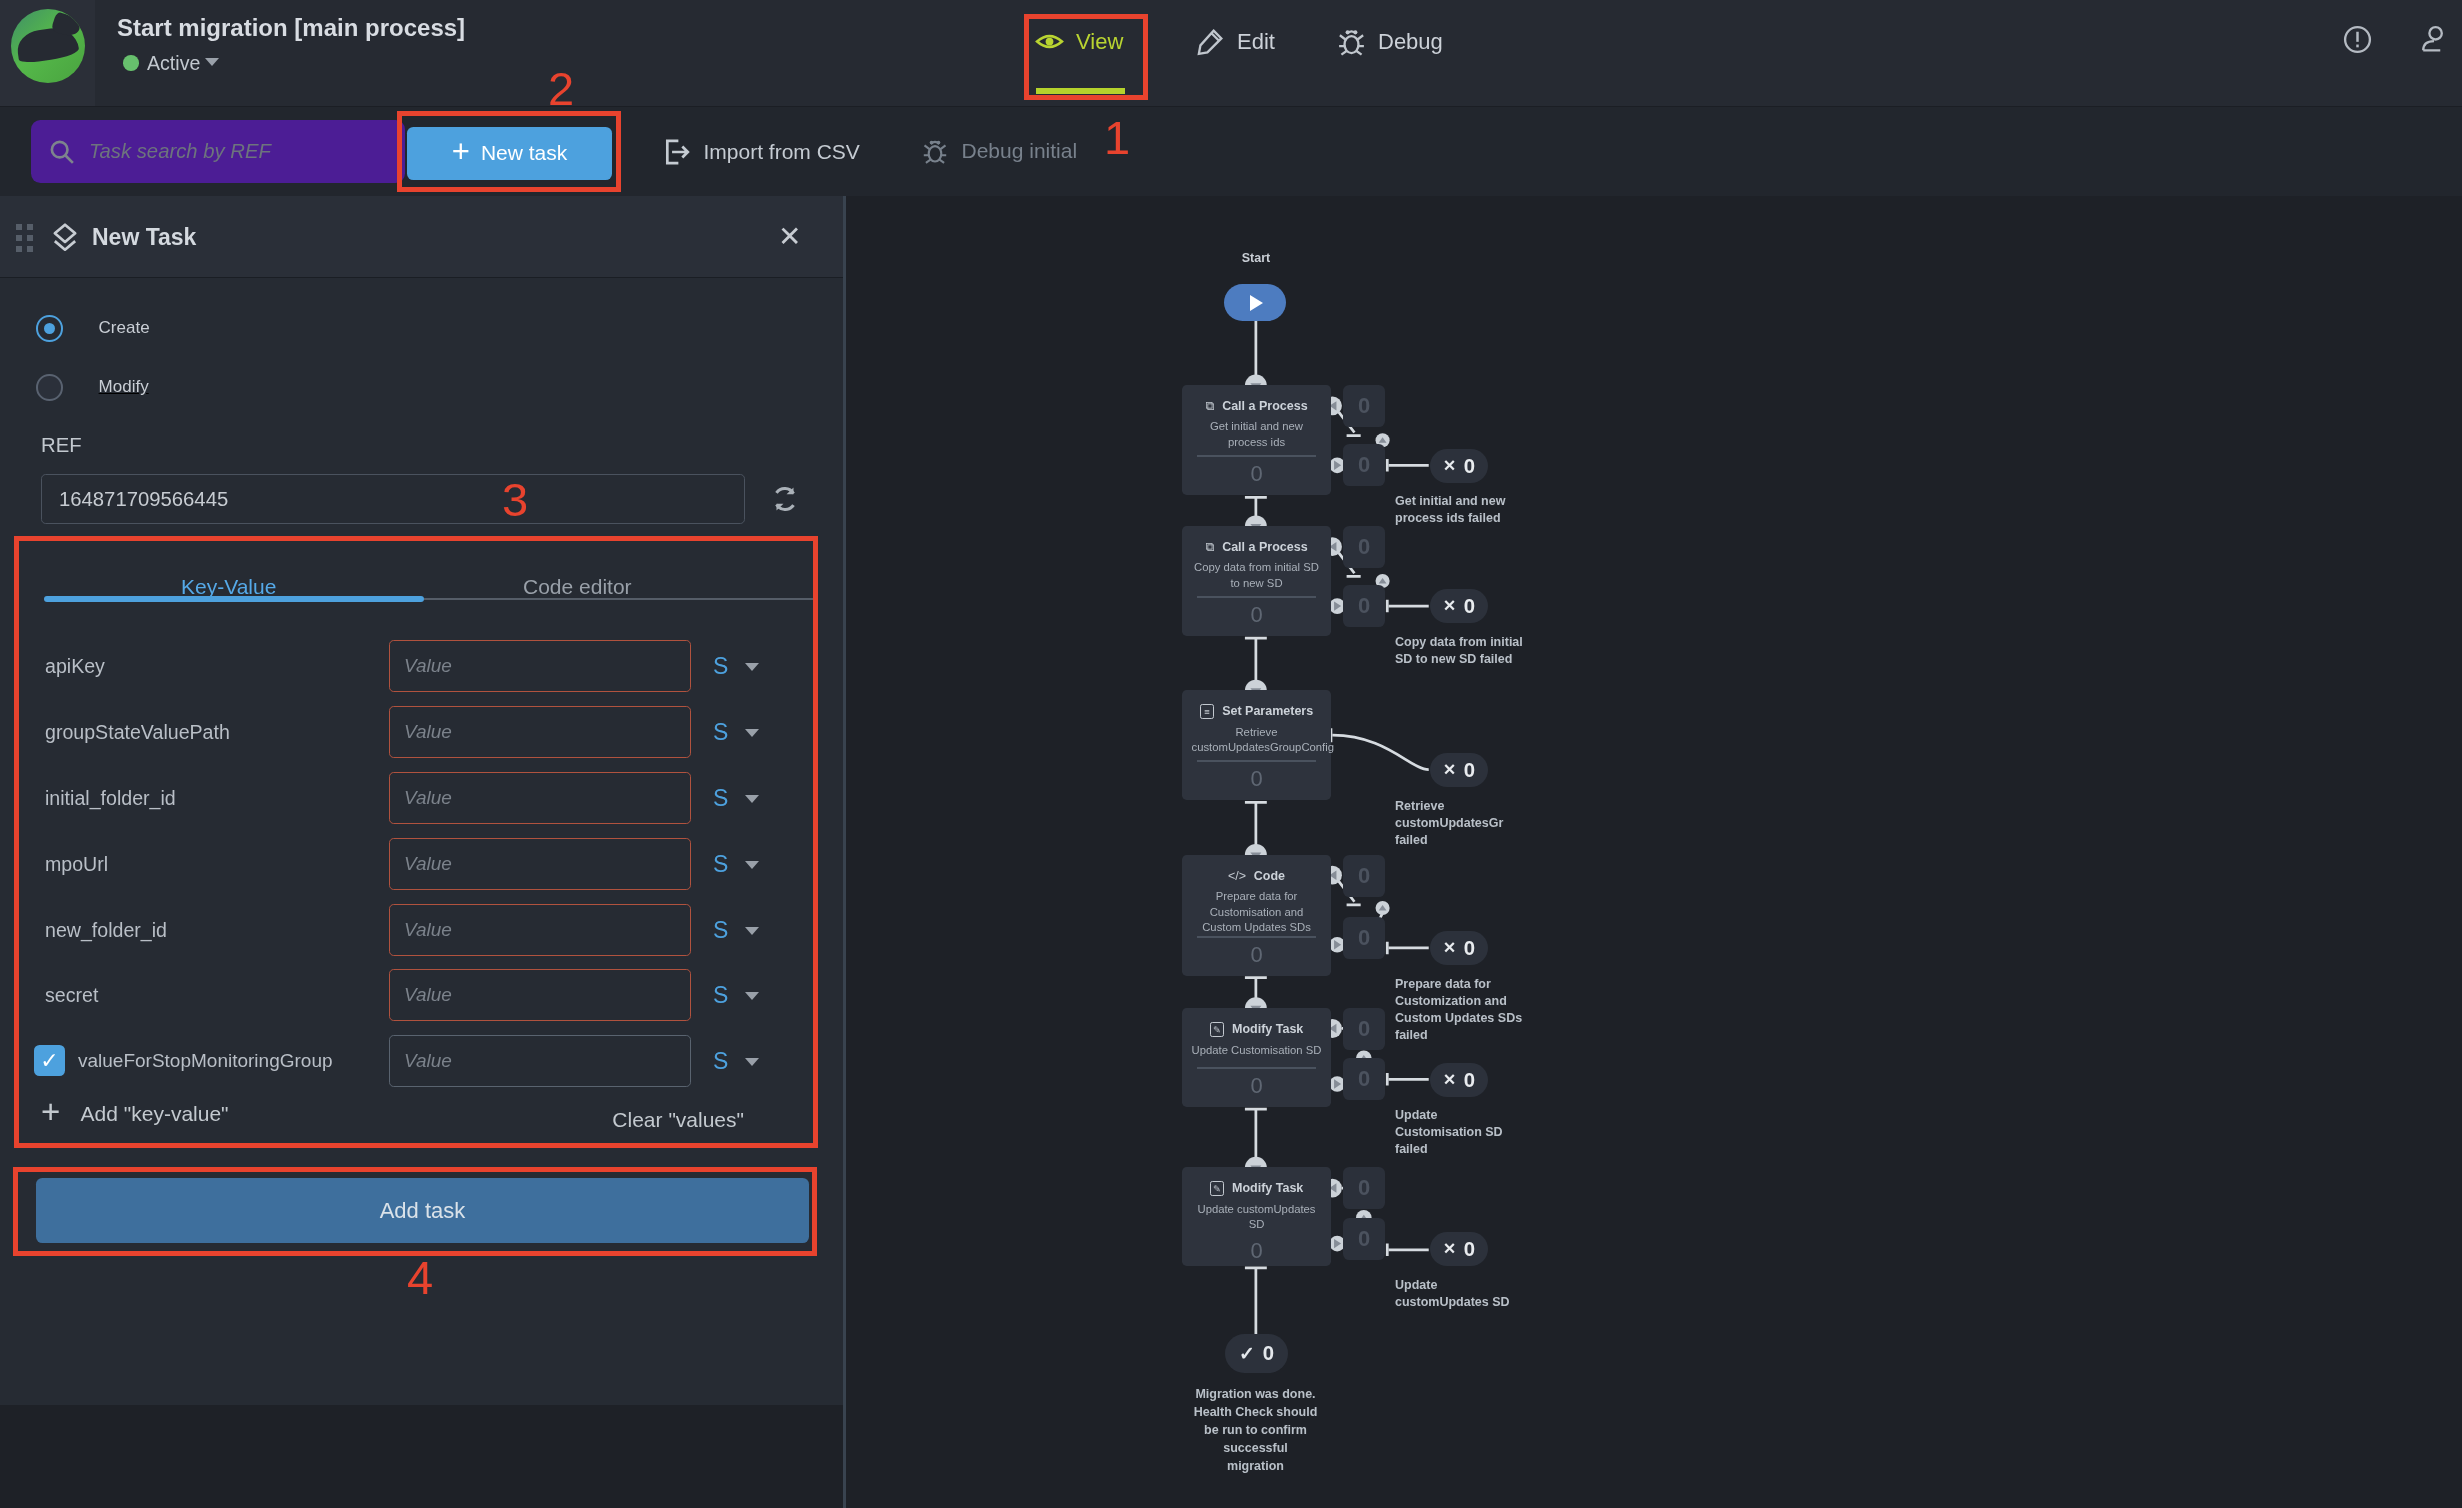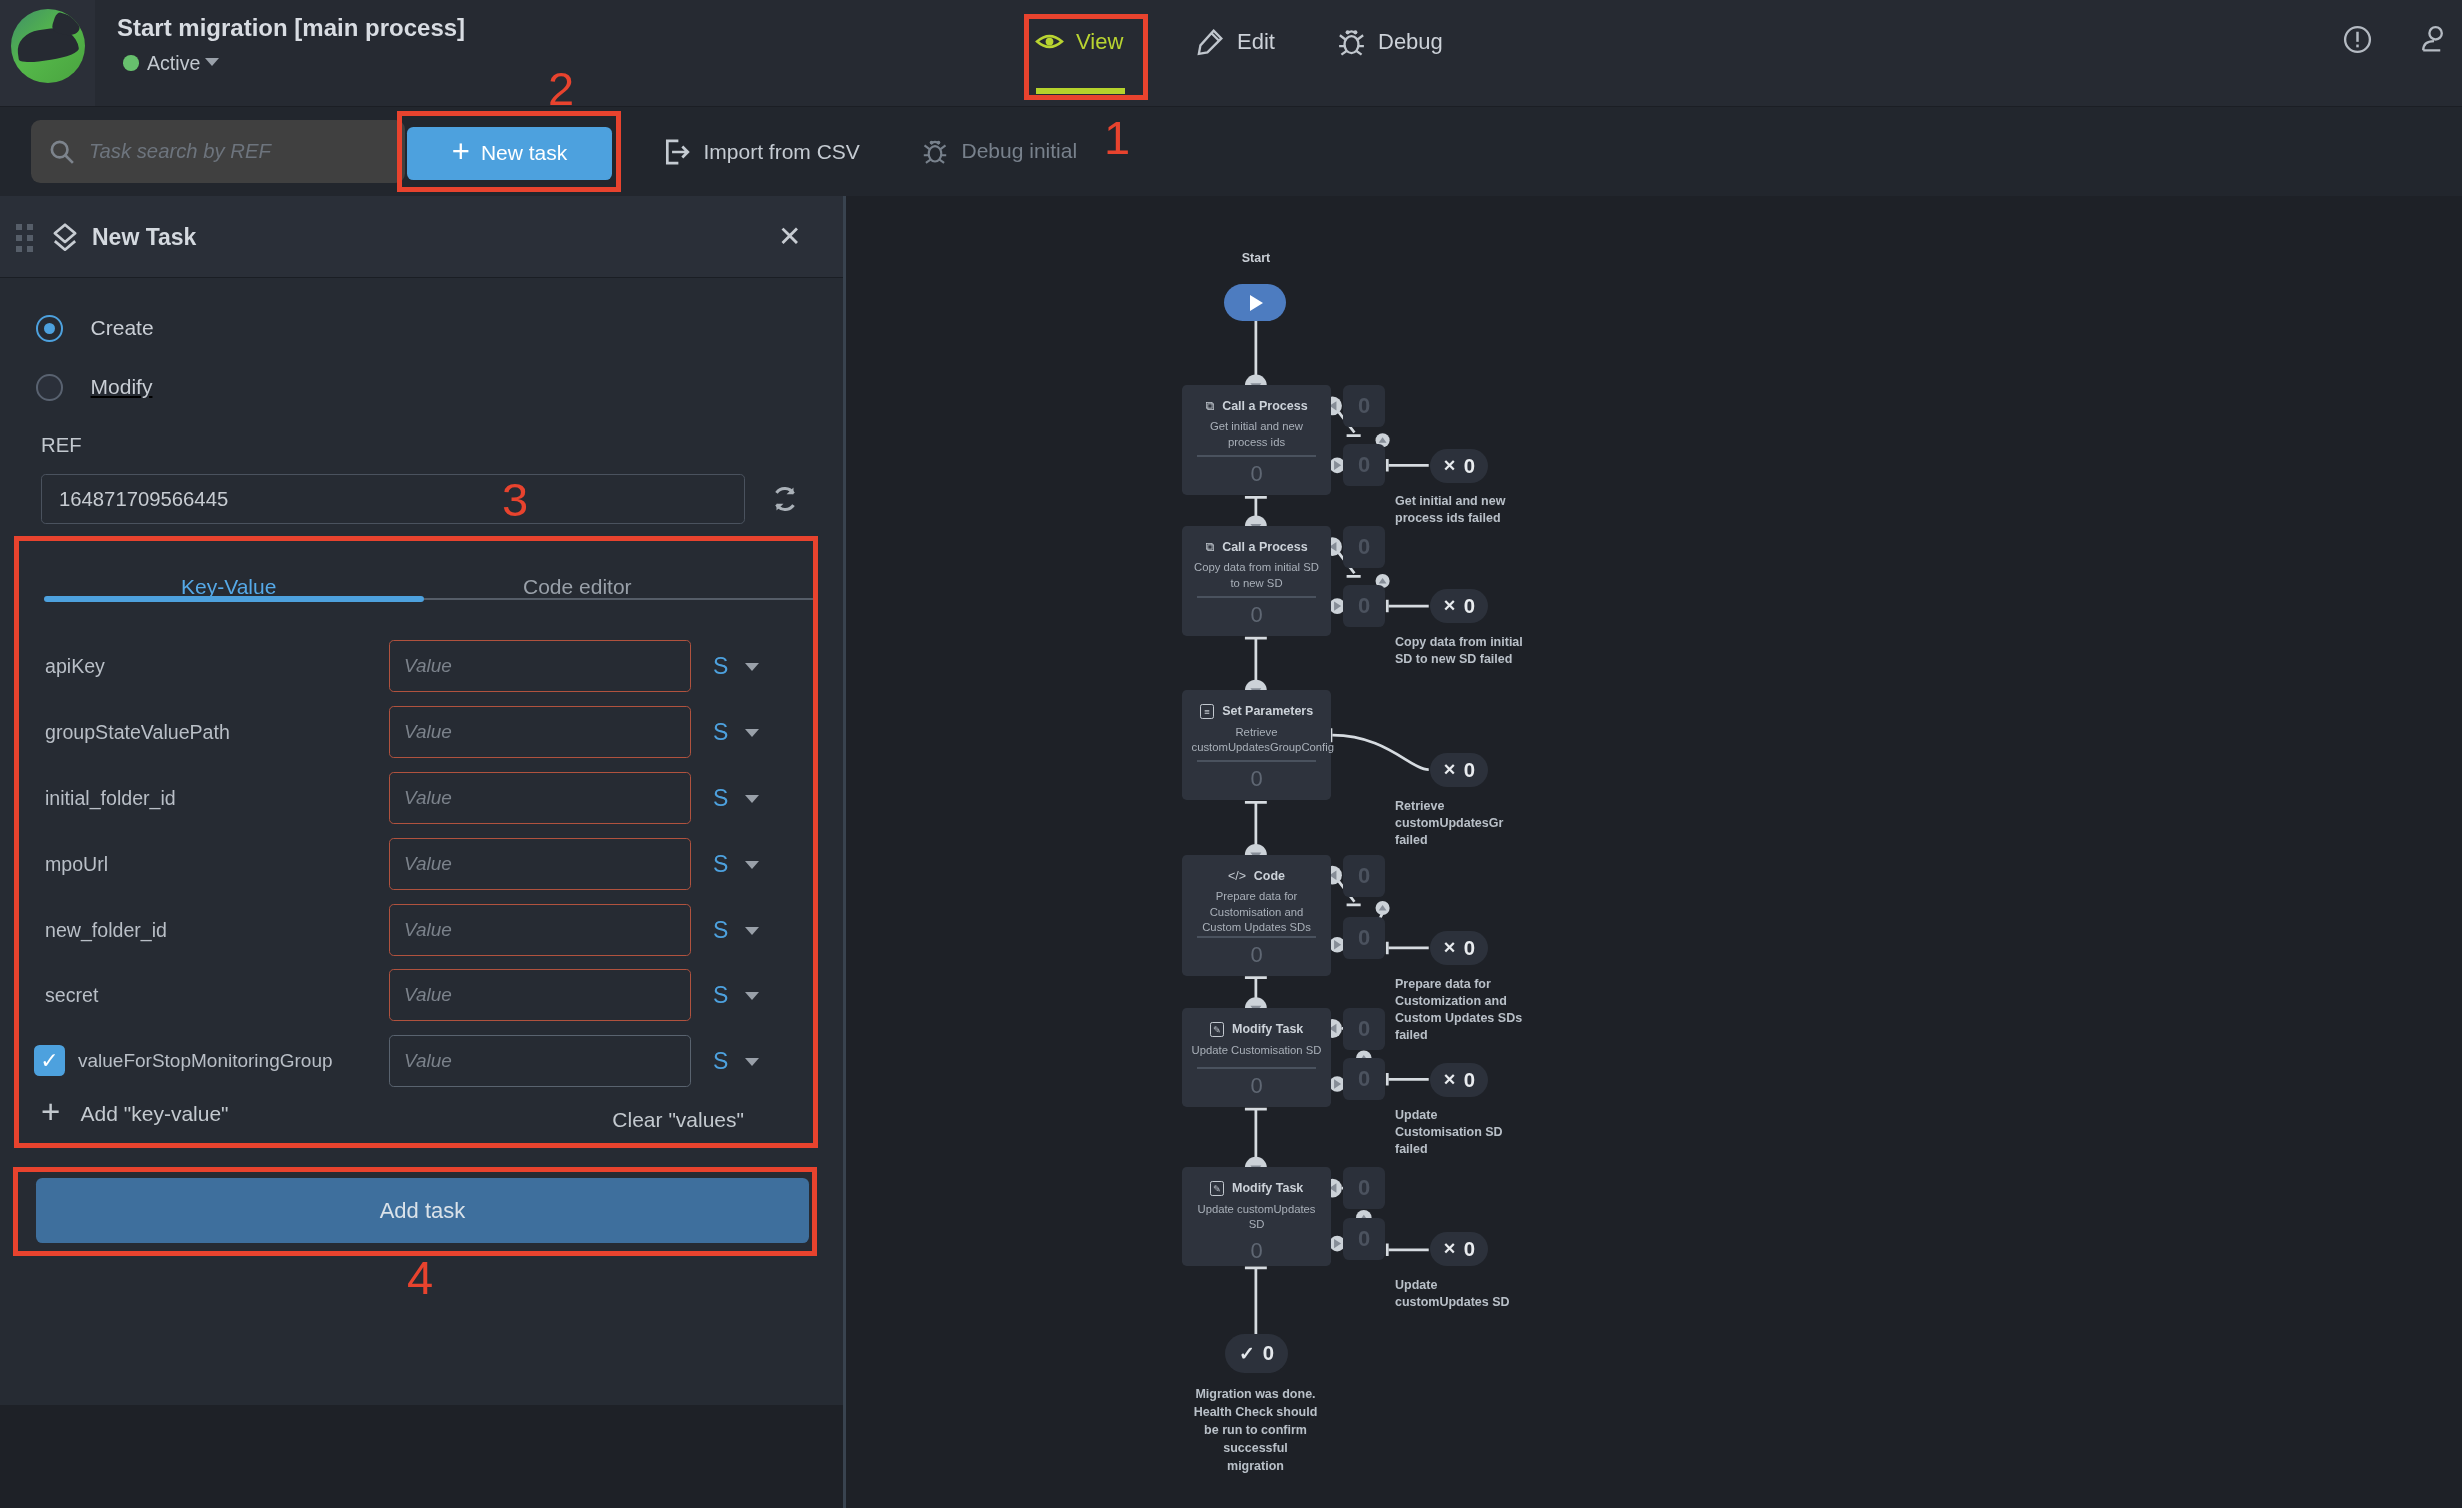--- a/index.html
+++ b/index.html
@@ -22,21 +22,21 @@
         border-top:8.6px solid #9aa1aa;}
   #active-caret{left:205px;top:58px;}
   .htab{top:23.5px;height:36px;display:flex;align-items:center;gap:11px;font-size:22px;color:#ccd1d8;cursor:pointer;}
   #tab-view{left:1034px;color:#b9d431;}
   #tab-edit{left:1195px;}
   #tab-debug{left:1336px;}
   .hicon{width:31px;height:31px;display:inline-block;}
   #hdr-right{right:14px;top:23.5px;display:flex;gap:44px;align-items:center;}
   
   #toolbar{left:0;top:106px;width:2462px;height:90px;background:#22262d;border-top:1.6px solid #1b1e24;}
-  #search-box{left:31px;top:13.3px;width:374px;height:63px;background:#404040;border-radius:9.4px;
+  #search-box{left:31px;top:13.3px;width:374px;height:63px;background:#4c1d95;border-radius:9.4px;
         display:flex;align-items:center;}
   #search-box svg{margin-left:17px;}
   #search-input{margin-left:11px;width:297px;background:transparent;border:none;outline:none;
         font-size:20.3px;font-style:italic;color:#a9b0b8;font-family:"Liberation Sans",sans-serif;}
   #search-input::placeholder{color:#6d747d;font-style:italic;}
   #new-task-btn{left:407px;top:19.6px;width:205px;height:53px;background:#4da1de;border-radius:6.3px;border:none;
         color:#fff;font-size:21px;display:flex;align-items:center;justify-content:center;gap:11px;cursor:pointer;
         font-family:"Liberation Sans",sans-serif;}
   #new-task-btn .plus{font-size:31px;font-weight:300;line-height:0;margin-top:-3.1px;}
   .tool-item{top:30px;display:flex;align-items:center;gap:12.5px;font-size:21px;color:#c5cbd2;cursor:pointer;}
@@ -48,21 +48,21 @@
   #drag-dots{left:15.6px;top:28px;width:17px;height:44px;display:grid;grid-template-columns:6.3px 6.3px;
         grid-auto-rows:6.3px;gap:4.7px;}
   #drag-dots i{background:#565e69;display:block;}
   #panel-title{left:92px;top:28px;font-size:23px;font-weight:bold;color:#d4d9df;}
   #panel-close{left:778px;top:23.5px;font-size:28px;color:#c7ccd2;cursor:pointer;}
   .radio-row{left:36px;display:flex;align-items:center;gap:28px;cursor:pointer;}
   .radio{width:26.6px;height:26.6px;border-radius:50%;box-sizing:border-box;position:relative;}
   .radio.on{border:2.3px solid #4da1de;}
   .radio.on i{position:absolute;left:5.5px;top:5.5px;width:11px;height:11px;border-radius:50%;background:#4da1de;}
   .radio.off{border:2.3px solid #596270;background:#2b303a;}
-  .radio-label{font-size:21px;color:#c9ced5;}
+  .radio-label{font-size:17px;color:#c9ced5;margin-left:8px;}
   #ref-label{left:41px;top:238px;font-size:20.3px;color:#c2c8cf;}
   #ref-input{left:41px;top:278px;width:704px;height:50px;background:transparent;border:1.6px solid #4a525e;
         border-radius:4.7px;color:#c7ccd2;font-size:20.3px;padding:0 17px;box-sizing:border-box;outline:none;
         font-family:"Liberation Sans",sans-serif;}
   #ref-refresh{left:768px;top:286px;cursor:pointer;}
   .ptab{top:379px;font-size:21px;cursor:pointer;}
   #ptab-kv{left:181px;color:#55a9e8;}
   #ptab-code{left:523px;color:#99a0a9;}
   #tab-line-blue{left:44px;top:400px;width:380px;height:6.3px;background:#4da1de;border-radius:3.1px;}
   #tab-line-grey{left:424px;top:402px;width:393px;height:2.3px;background:#555d68;}

